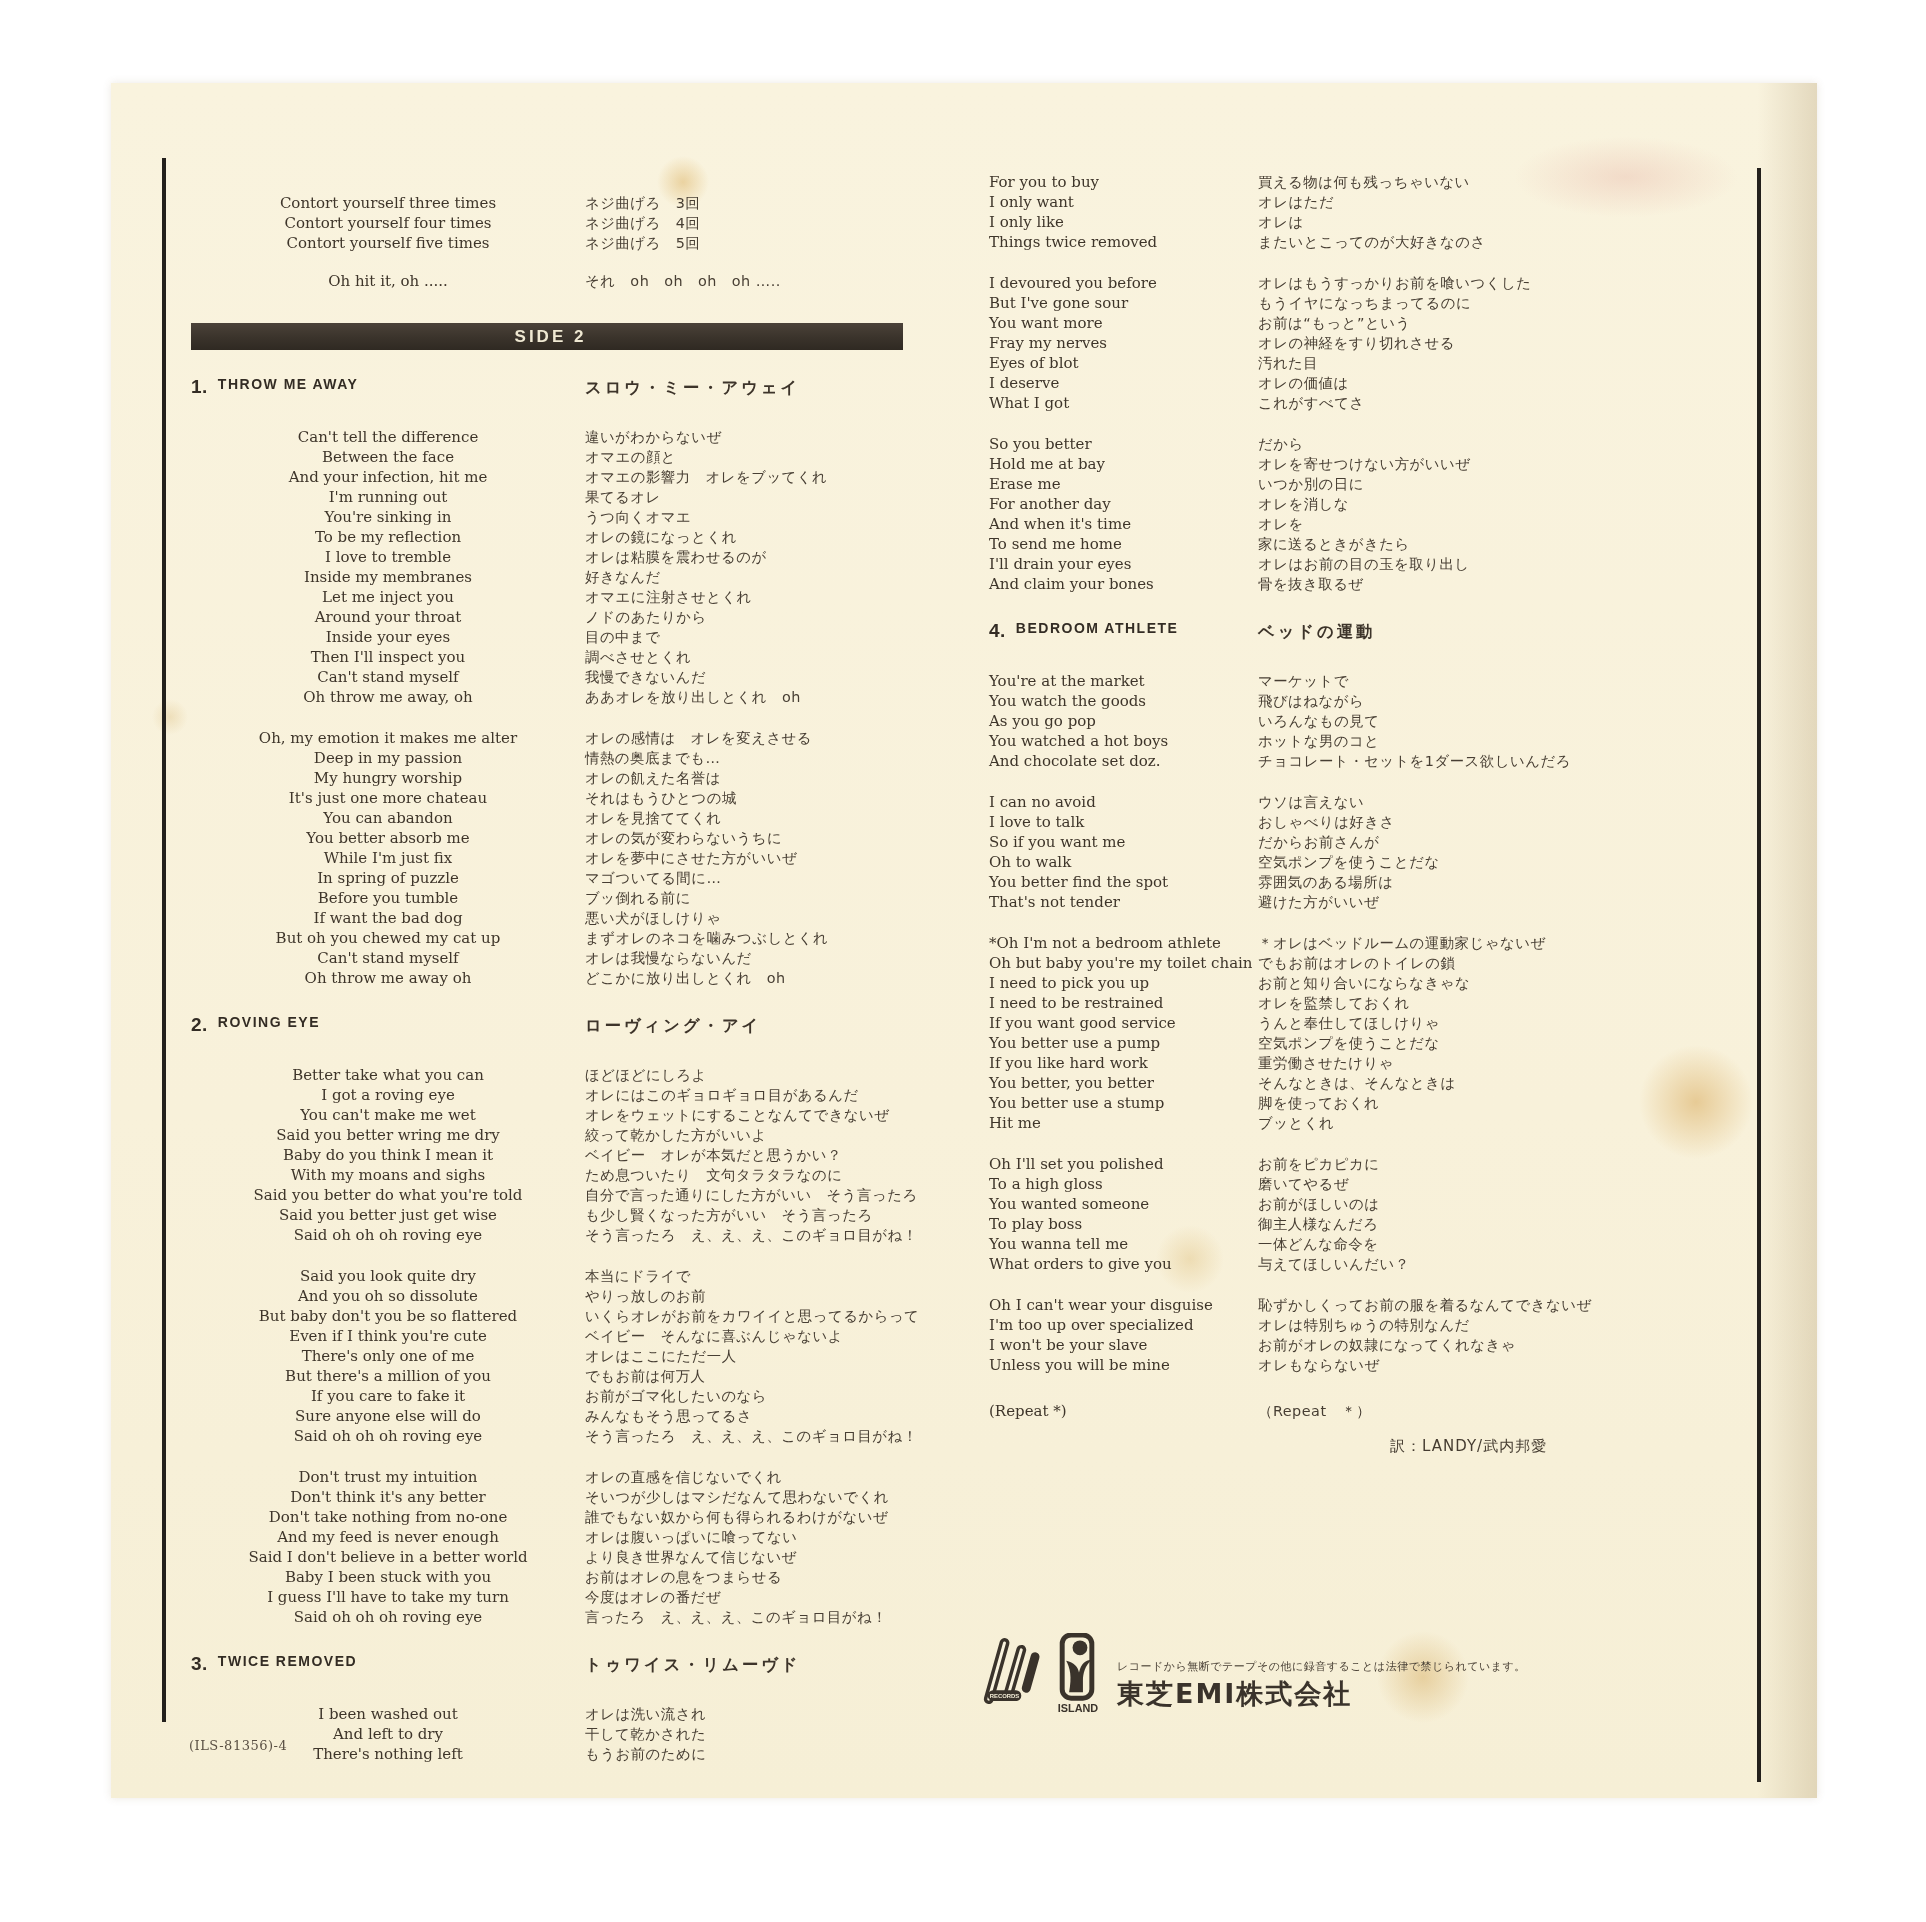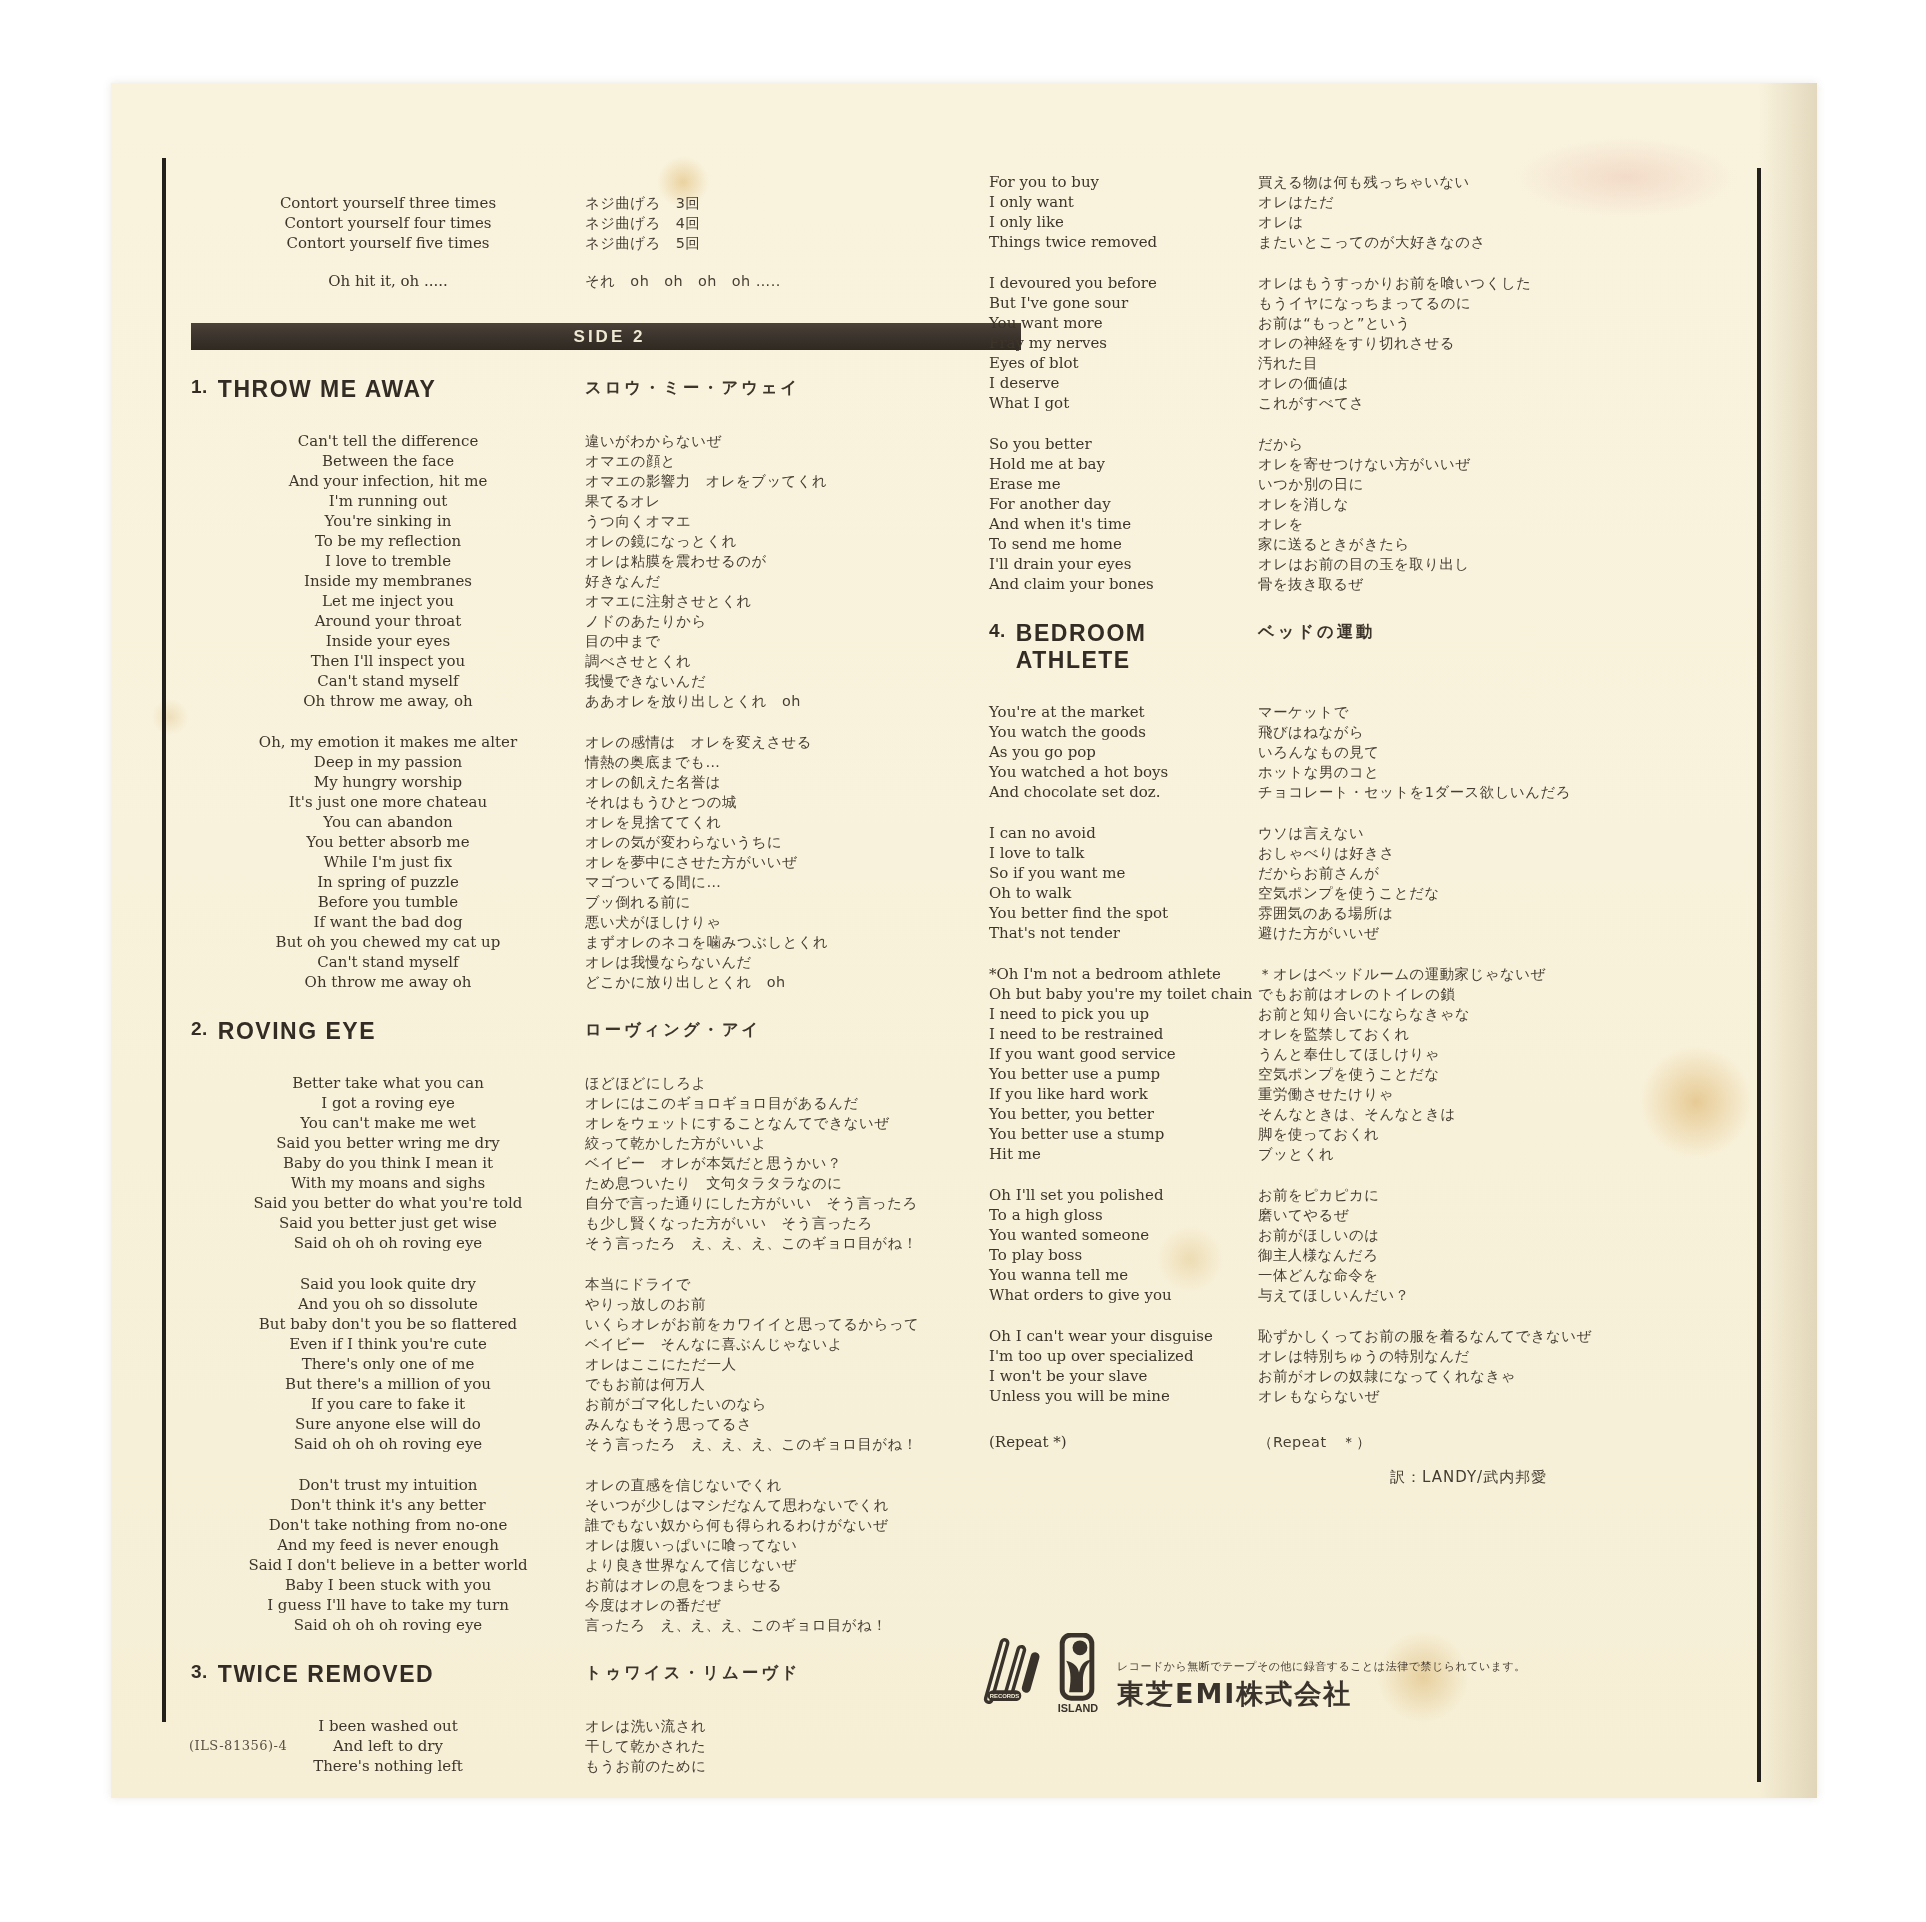--- a/index.html
+++ b/index.html
@@ -27,29 +27,29 @@
   .col-right{left:878px;width:770px;}
 
   .lyric-line{display:flex;align-items:baseline;line-height:20px;min-height:20px;}
   .en{font-family:"DejaVu Serif","Liberation Serif",serif;font-size:15px;color:#3e352a;flex:0 0 auto;}
   .col-left .en,.col-left .tpart{width:394px;}
   .col-right .en,.col-right .tpart{width:269px;}
   .jp{font-family:"DejaVu Sans","Liberation Sans",sans-serif;font-size:14.4px;color:#473e33;letter-spacing:0.5px;}
   .stanza{margin-bottom:21px;}
   .gap{height:18px;}
 
-  .side-bar{margin-top:32px;width:830px;height:27px;
+  .side-bar{margin-top:32px;width:712px;height:27px;
     background:linear-gradient(180deg,#4b4239 0%,#3a332b 55%,#2f2922 100%);
     color:#efe8d2;font-family:"Liberation Sans",sans-serif;font-weight:bold;font-size:17px;
     line-height:27px;padding-left:7px;letter-spacing:3px;box-sizing:border-box;}
   .song-title{display:flex;align-items:baseline;margin:26px 0 28px 0;}
   .tpart{display:flex;flex:0 0 auto;}
   .song-title .num{font-family:"Liberation Sans",sans-serif;font-weight:bold;font-size:19px;
     color:#332c24;margin-right:10px;letter-spacing:0.5px;}
-  .song-title .t{font-family:"Liberation Sans",sans-serif;font-weight:bold;font-size:23px;
+  .song-title .t{font-family:"Liberation Sans",sans-serif;font-weight:bold;font-size:14px;
     color:#332c24;letter-spacing:1.5px;}
   .song-title .tjp{font-family:"DejaVu Sans","Liberation Sans",sans-serif;font-size:16.3px;
     color:#3d342a;letter-spacing:3px;font-weight:bold;}
 
   .repeat-row{margin-top:26px;}
   .credit{margin-top:16px;margin-left:401px;font-family:"DejaVu Sans","Liberation Sans",sans-serif;
     font-size:15px;color:#453c31;letter-spacing:1px;}
 
   .catalog{position:absolute;left:78px;top:1655px;font-family:"DejaVu Serif","Liberation Serif",serif;
     font-size:13px;color:#5a5044;letter-spacing:0.5px;}

